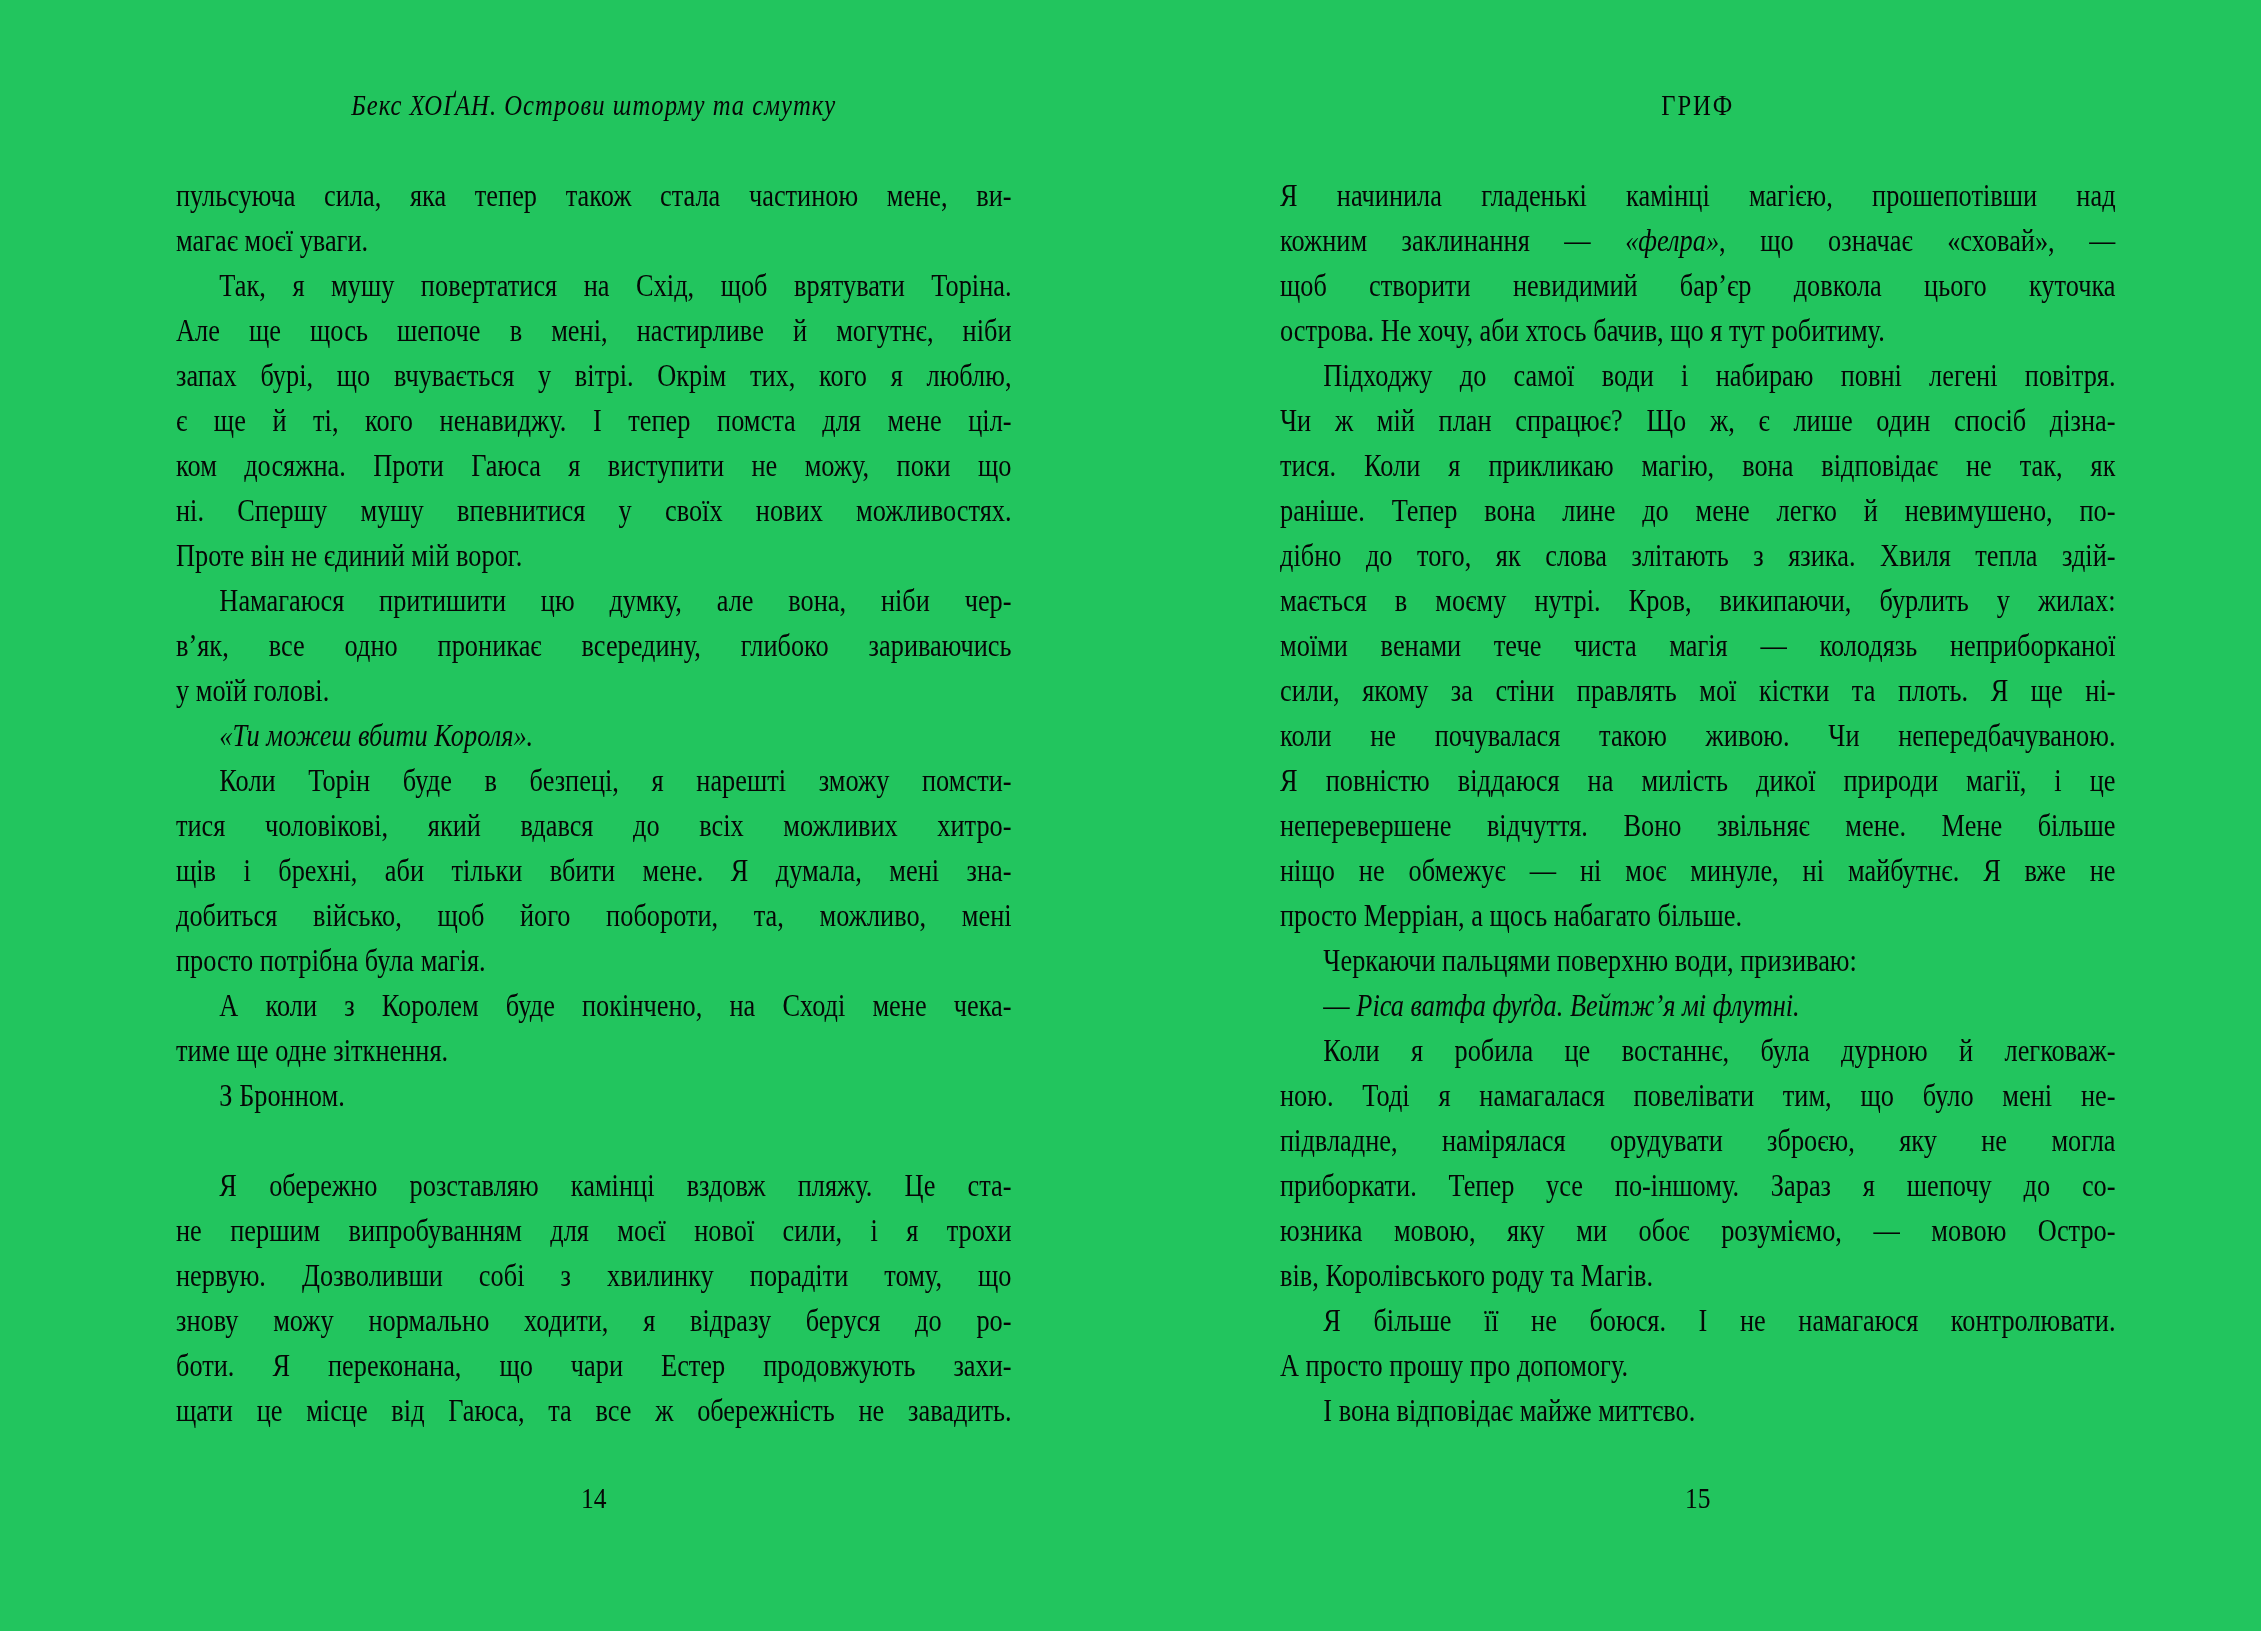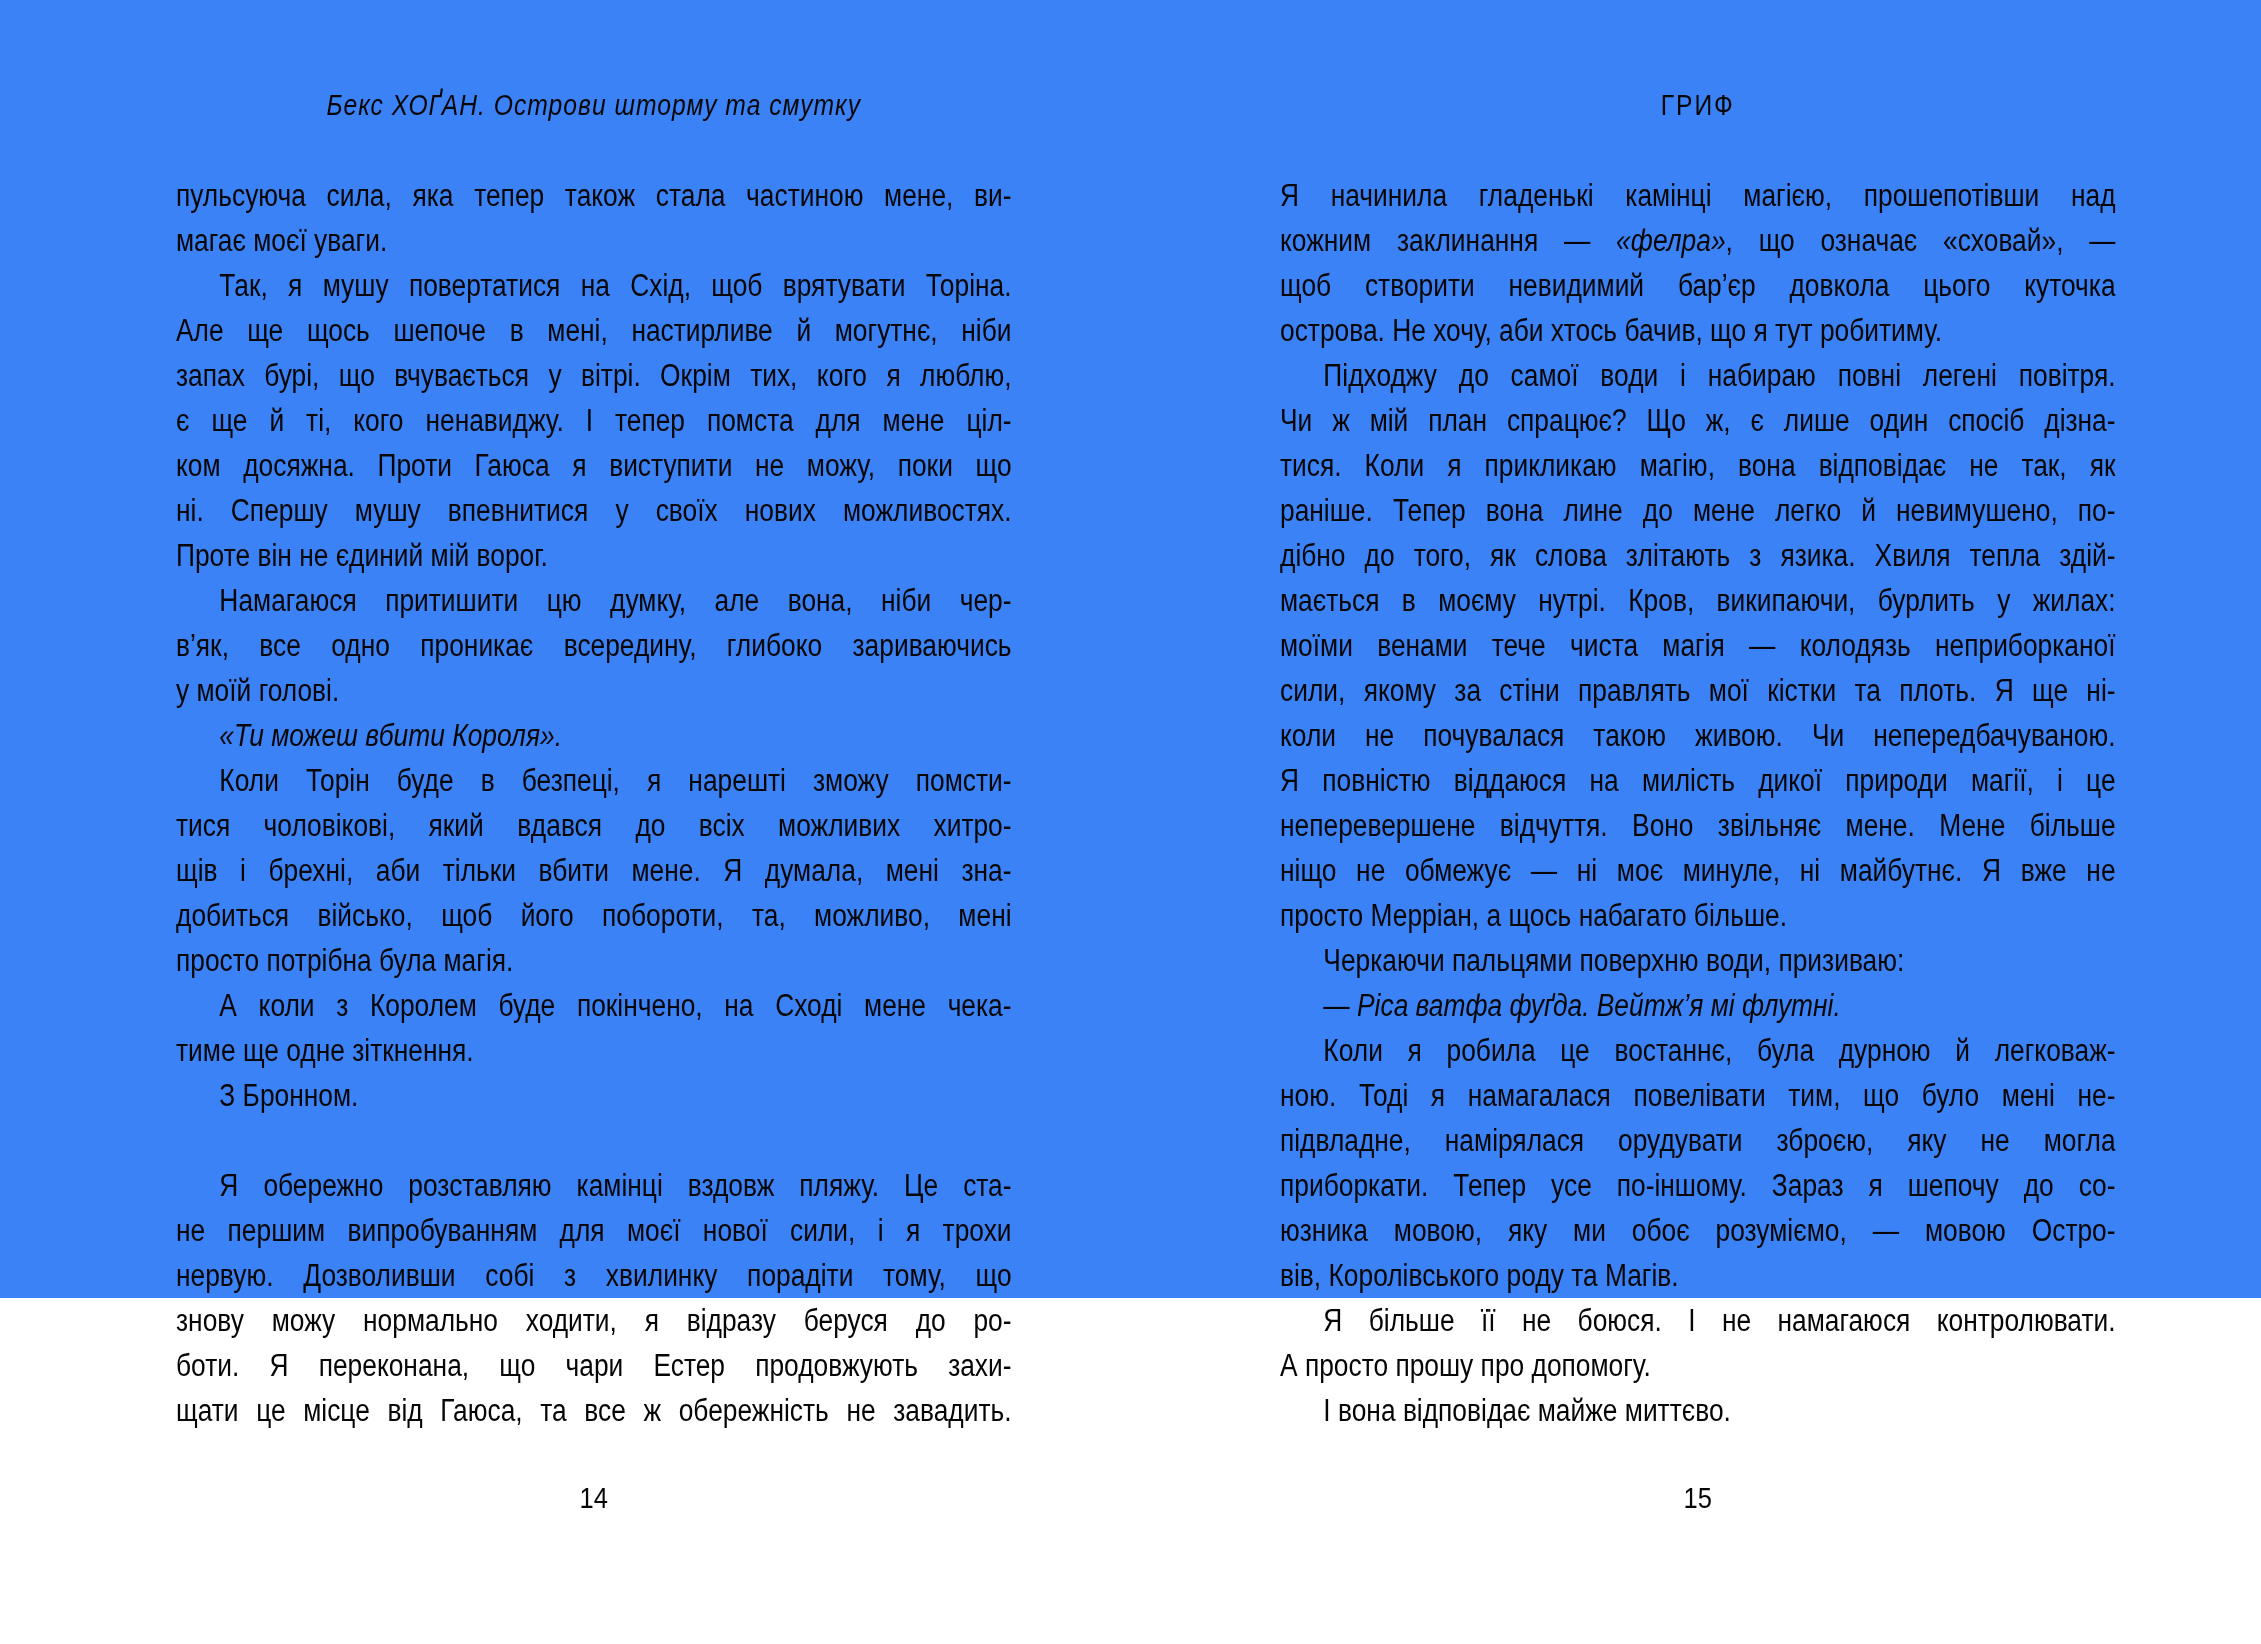--- a/index.html
+++ b/index.html
@@ -6,24 +6,24 @@
     margin: 0;
     padding: 0;
     background: #ffffff;
     width: 2261px;
     height: 1645px;
     overflow: hidden;
   }
   #spread {
     position: relative;
     width: 2261px;
-    height: 1298px;
-    background: #3b82f6;
+    height: 1631px;
+    background: #22c55e;
     color: #060606;
-    font-family: Liberation Sans, sans-serif;
+    font-family: Liberation Serif, serif;
   }
   .page-col {
     position: absolute;
     top: 0;
     width: 983px;
     height: 1645px;
     transform: scaleX(0.85);
     transform-origin: 0 0;
   }
   #left-col  { left: 176px; }

